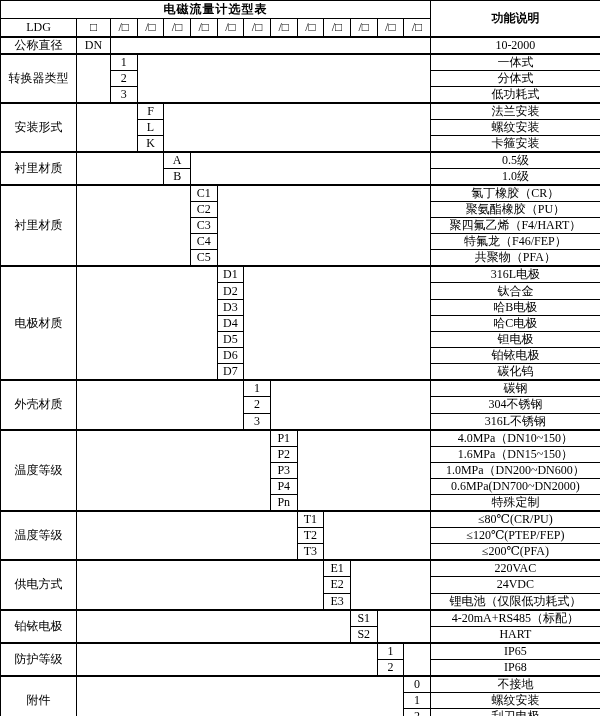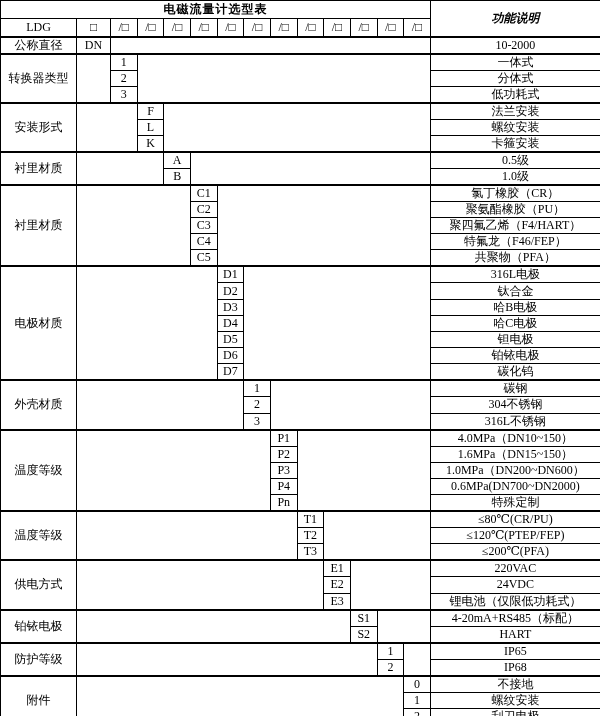--- a/index.html
+++ b/index.html
@@ -37,21 +37,20 @@
   tr.r   { height: 16.2px; }
   tr.group-start > td { border-top: 2px solid #000000; }
   td.title-cell {
     font-size: 13px;
     font-weight: bold;
     letter-spacing: 1px;
   }
   td.func-header {
     font-size: 13px;
     font-weight: bold;
-    font-style: italic;
   }
   td.label-cell { font-size: 13px; }
   td.label-left { text-align: left; padding-left: 3px; }
   td.model-prefix { text-align: left; padding-left: 10px; font-size: 12px; }
   td.code-cell { font-size: 12px; }
   td.desc-cell { font-size: 12px; }
   td.desc-left { text-align: left; padding-left: 2px; }
   td.empty-cell { background: #ffffff; }
 </style>
 </head>

